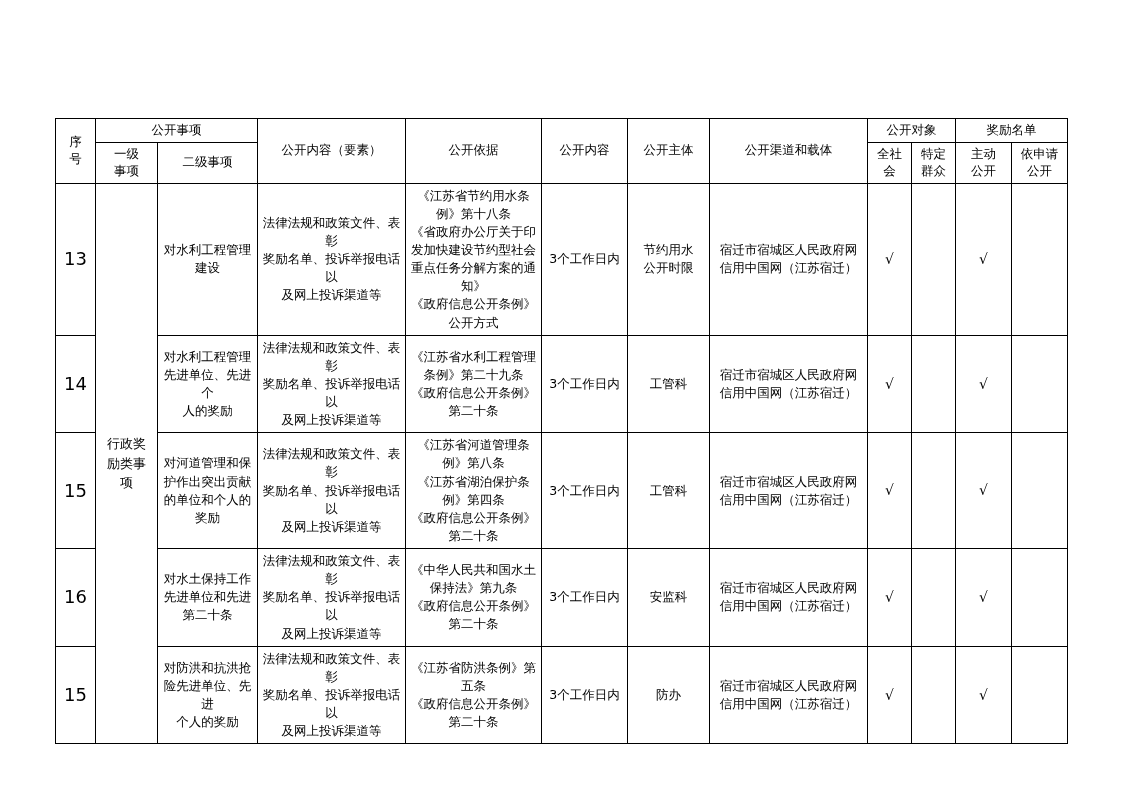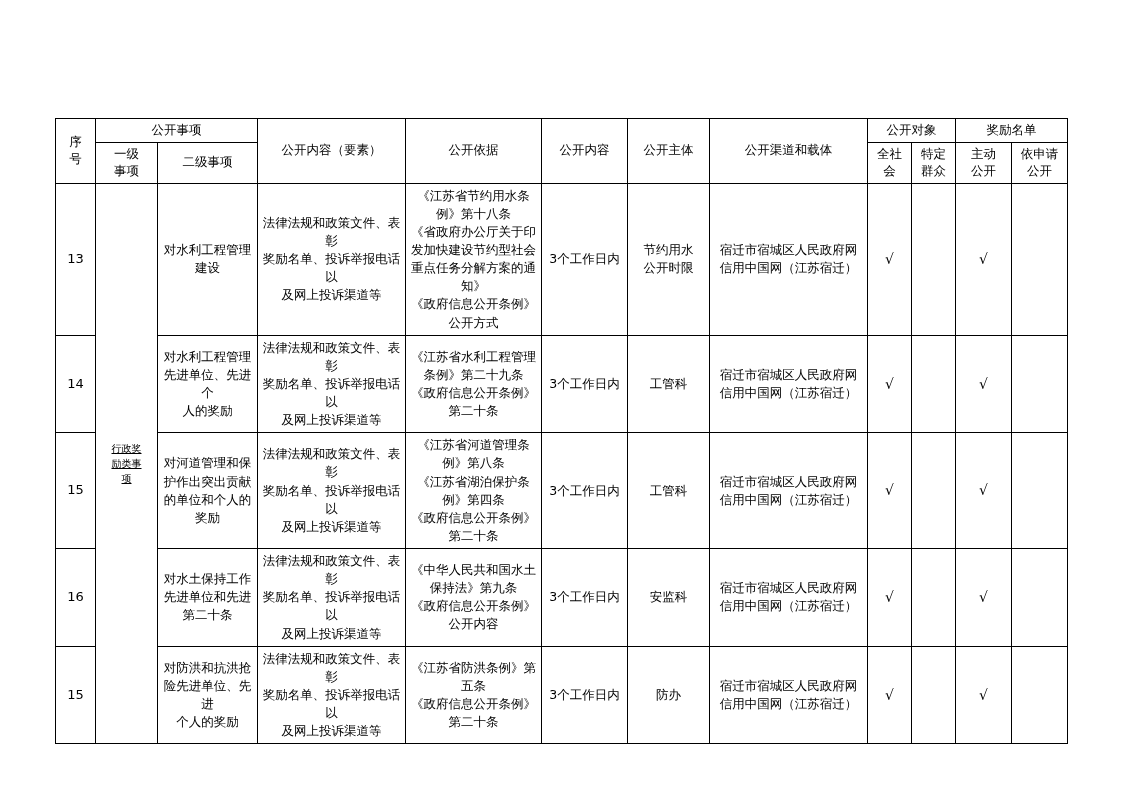--- a/index.html
+++ b/index.html
@@ -59,25 +59,24 @@
   col.c-channel { width: 158px; }
   col.c-all { width: 44px; }
   col.c-specific { width: 44px; }
   col.c-active { width: 56px; }
   col.c-apply { width: 56px; }
 
   .cell-text {
     display: block;
     white-space: pre-line;
   }
-  .seq-cell .cell-text { font-size: 13px; }
+  .seq-cell .cell-text { font-size: 18px; }
   .vert-cell .cell-text {
-    font-size: 10px;
+    font-size: 13px;
     line-height: 1.5;
-    text-decoration: underline;
   }
   .check .cell-text {
     font-size: 14px;
   }
   .hdr .cell-text {
     white-space: pre-line;
     line-height: 1.35;
   }
 </style>
 </head>
@@ -312,21 +311,21 @@
             </td>
           <td>
               <span class="cell-text">法律法规和政策文件、表彰
 奖励名单、投诉举报电话以
 及网上投诉渠道等</span>
             </td>
           <td>
               <span class="cell-text">《中华人民共和国水土
 保持法》第九条
 《政府信息公开条例》
-公开内容</span>
+第二十条</span>
             </td>
           <td>
               <span class="cell-text">3个工作日内</span>
             </td>
           <td>
               <span class="cell-text">安监科</span>
             </td>
           <td>
               <span class="cell-text">宿迁市宿城区人民政府网
 信用中国网（江苏宿迁）</span>

